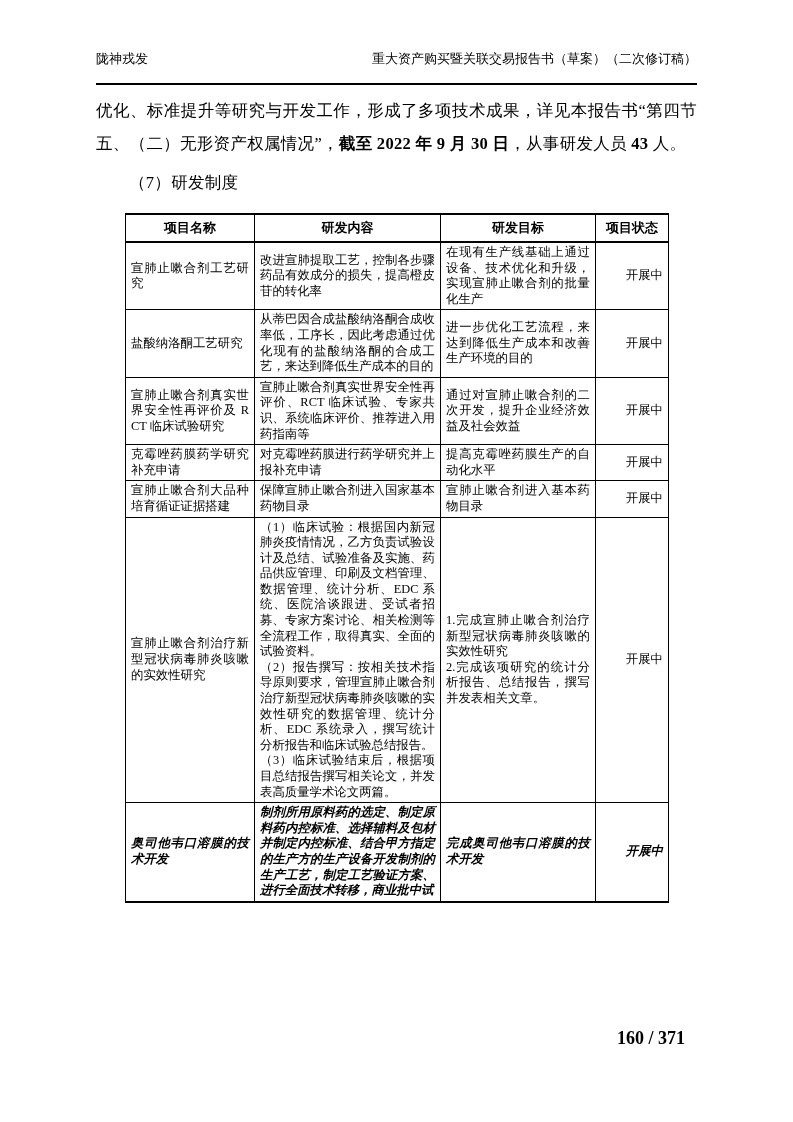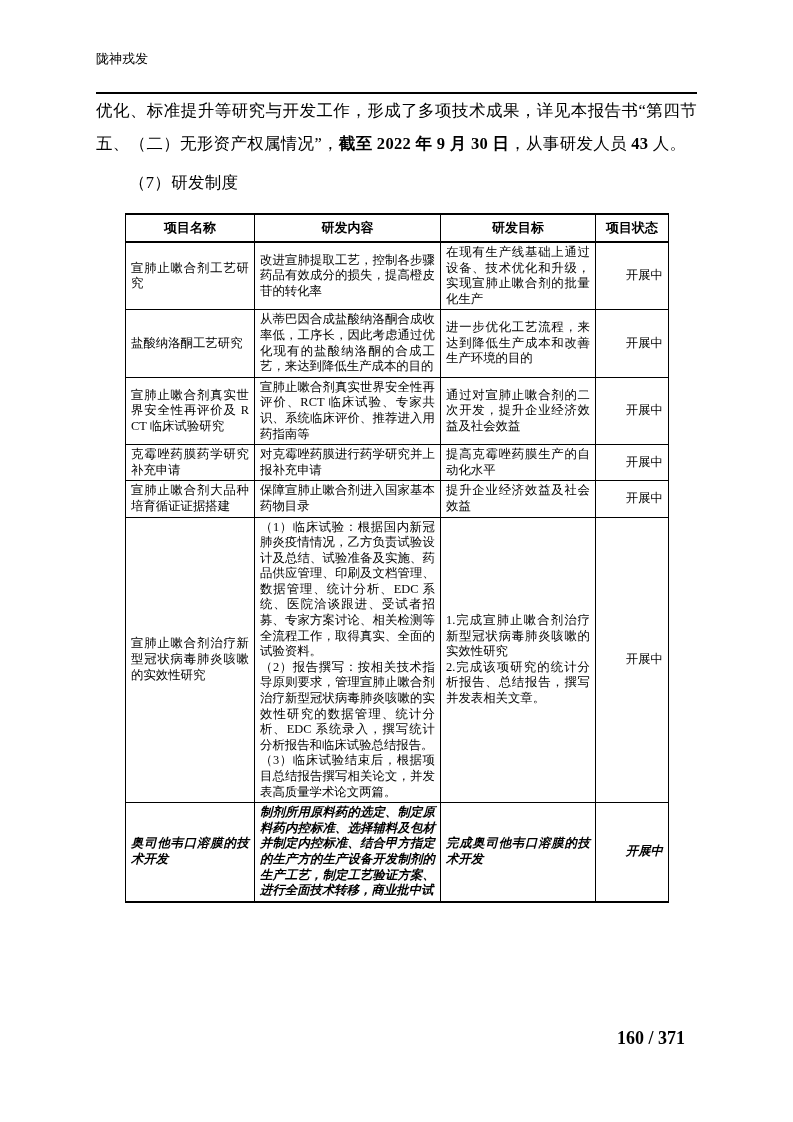--- a/index.html
+++ b/index.html
@@ -11,21 +11,21 @@
     color:#000;
     font-family:"Liberation Serif","DejaVu Serif",serif;
     overflow:hidden;
   }
   .header {
     position:absolute;
     top:50px; left:96px; width:601px;
     display:flex; justify-content:space-between; align-items:flex-end;
     font-size:13px;
     border-bottom:2px solid #000;
-    padding-bottom:24px;
+    padding-bottom:15px;
   }
   .content {
     position:absolute;
     top:94px; left:96px; width:601px;
   }
   .para {
     font-size:16.5px;
     line-height:33px;
     text-align:justify;
     margin:0;
@@ -74,20 +74,21 @@
     font-weight:bold;
   }
 </style>
 </head>
 <body>
 
 <div class="page">
 
   <div class="header">
     <span>陇神戎发</span>
+    <span>重大资产购买暨关联交易报告书（草案）（二次修订稿）</span>
   </div>
 
   <div class="content">
 
     <p class="para"><span>优化、标准提升等研究与开发工作，形成了多项技术成果，详见本报告书“第四节 五、（二）无形资产权属情况”，</span><span class="bi">截至 2022 年 9 月 30 日</span><span>，从事研发人员 </span><span class="b">43</span><span> 人。</span></p>
 
     <p class="para indent mt1">（7）研发制度</p>
 
 
 
@@ -164,21 +165,21 @@
             </td>
           </tr>
           <tr>
             <td>
               <p>宣肺止嗽合剂大品种培育循证证据搭建</p>
             </td>
             <td>
               <p>保障宣肺止嗽合剂进入国家基本药物目录</p>
             </td>
             <td>
-              <p>提升企业经济效益及社会效益</p>
+              <p>宣肺止嗽合剂进入基本药物目录</p>
             </td>
             <td class="status">
               <p>开展中</p>
             </td>
           </tr>
           <tr>
             <td>
               <p>宣肺止嗽合剂治疗新型冠状病毒肺炎咳嗽的实效性研究</p>
             </td>
             <td>

